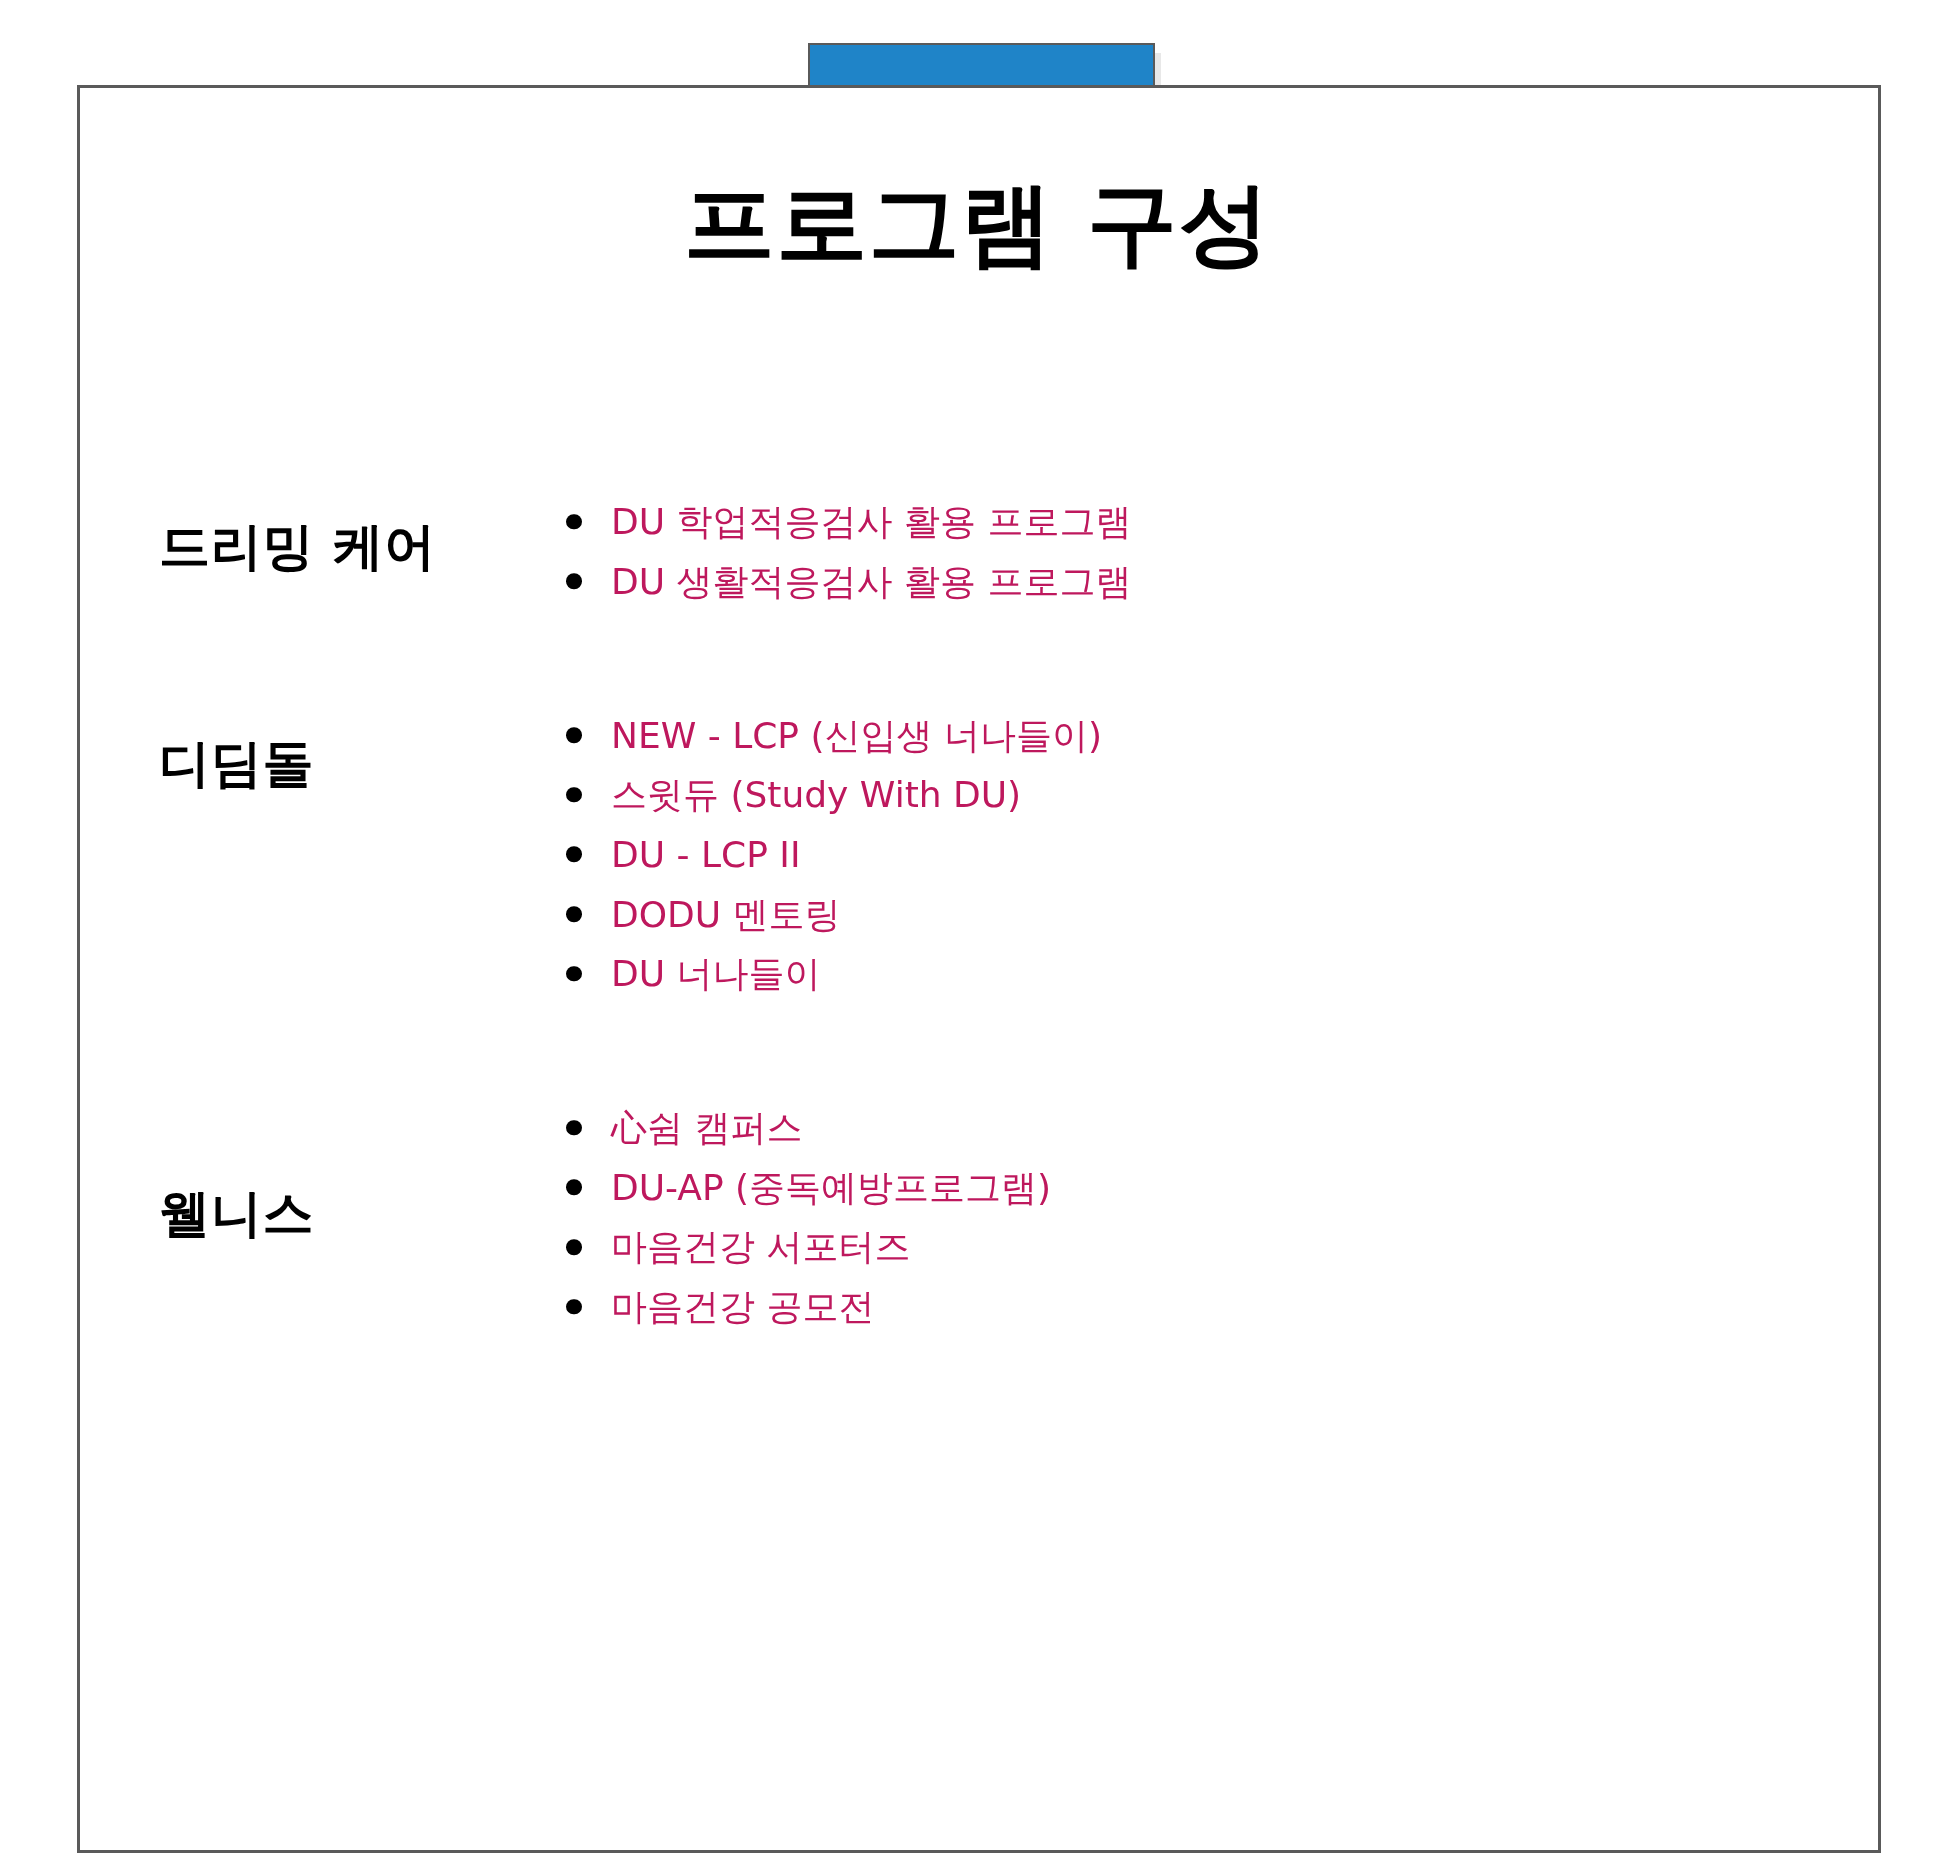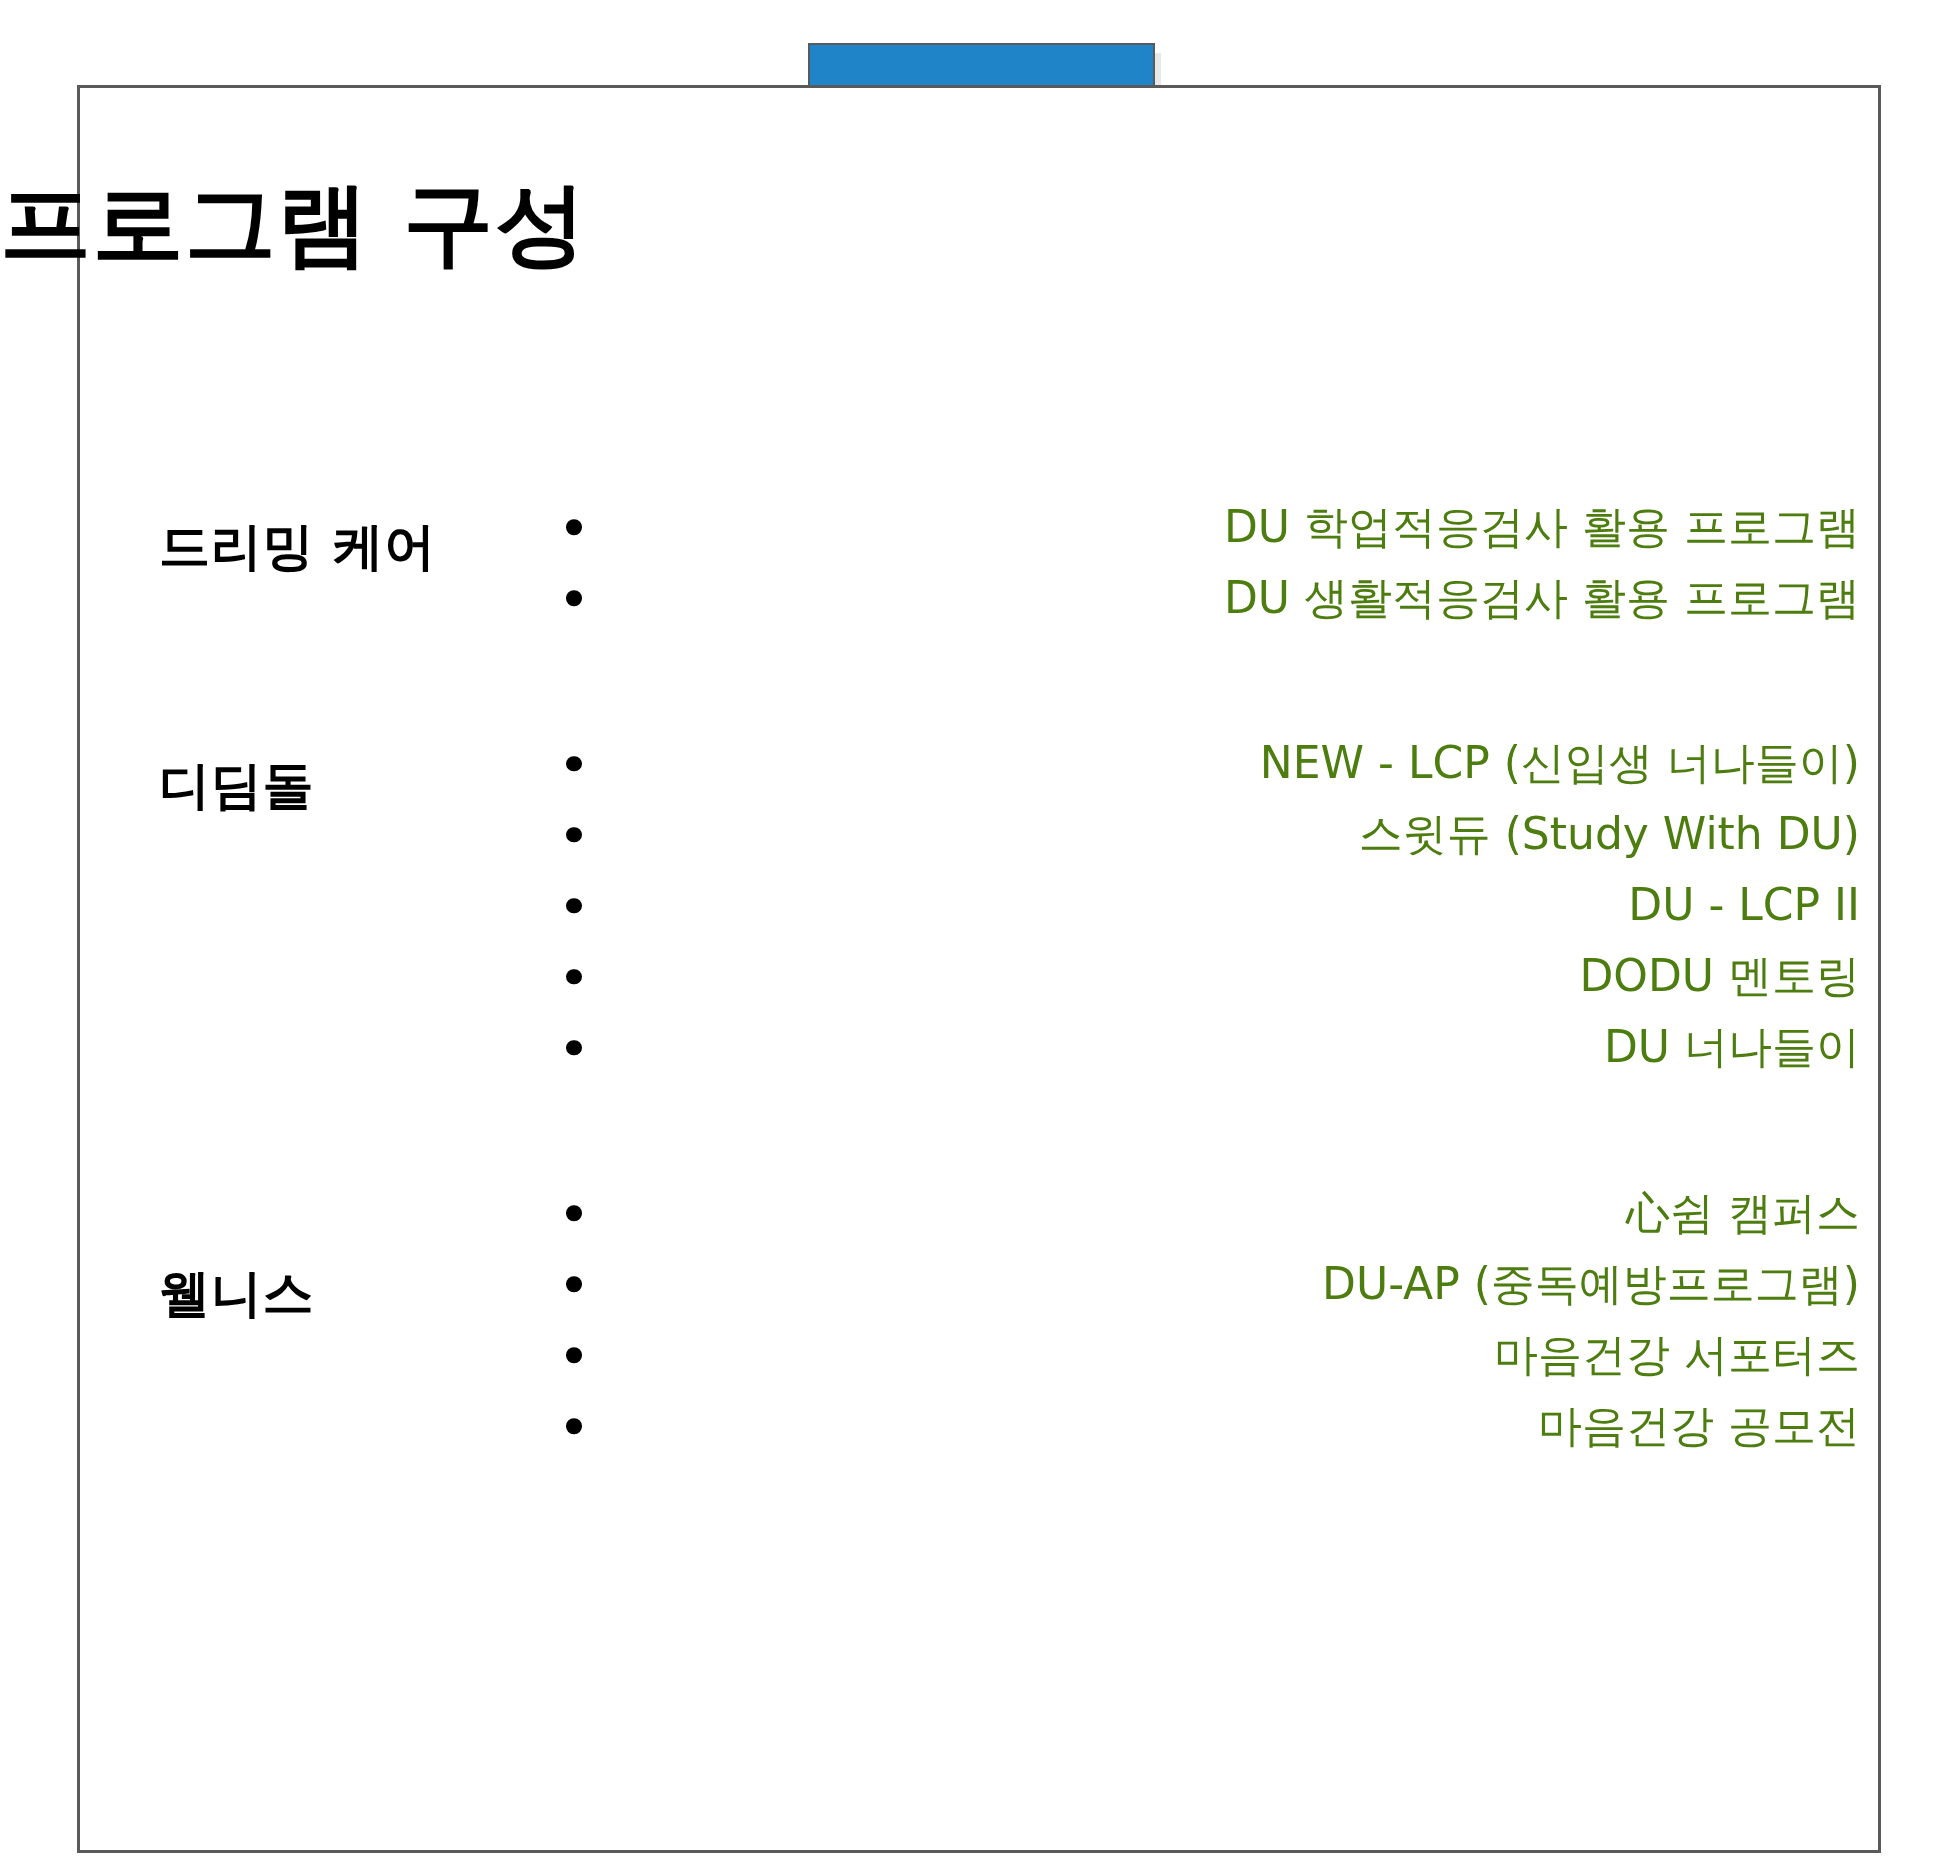--- a/index.html
+++ b/index.html
@@ -52,20 +52,21 @@
     background: #1f84c8;
     border: 2.8px solid #5a5a5a;
     box-sizing: border-box;
   }
 
   .title {
     position: absolute;
     left: 0;
     top: 163px;
     width: 1955px;
+    text-align: center;
     font-size: 91px;
     font-weight: 700;
     letter-spacing: 1.4px;
     color: #000000;
     font-family: "DejaVu Sans", sans-serif;
   }
 
   .content {
     position: absolute;
     left: 102px;
@@ -93,28 +94,27 @@
   }
 
   .items {
     flex: 1 1 auto;
     list-style: none;
     margin: 0;
     padding: 0;
   }
   .item {
     position: relative;
-    font-size: 44px;
+    font-size: 36px;
     line-height: 1.42;
-    color: #4d7c0f;
+    color: #be185d;
     padding-left: 55px;
     margin-bottom: 8.5px;
     white-space: nowrap;
     font-family: "DejaVu Sans", sans-serif;
-    text-align: right;
   }
   .item:last-child { margin-bottom: 0; }
   .item .bullet {
     position: absolute;
     left: 10px;
     top: 50%;
     transform: translateY(-50%);
     width: 15.6px;
     height: 15.6px;
     border-radius: 50%;

